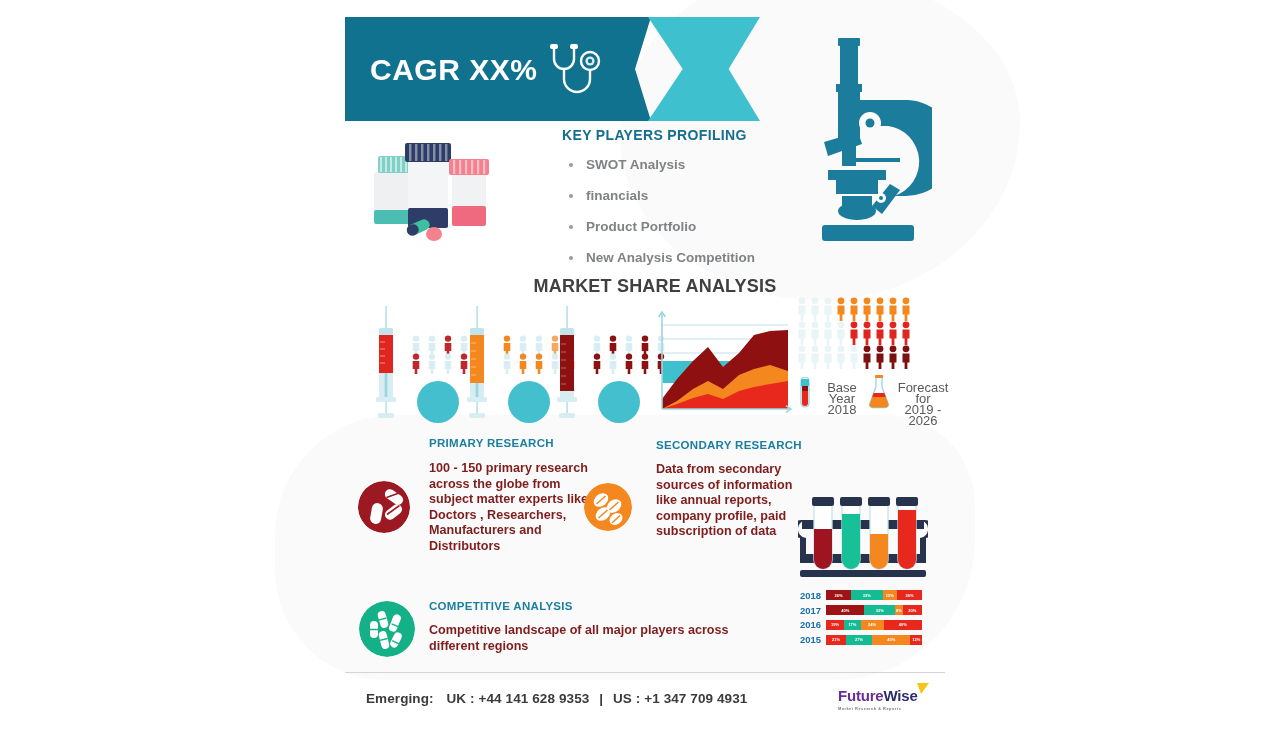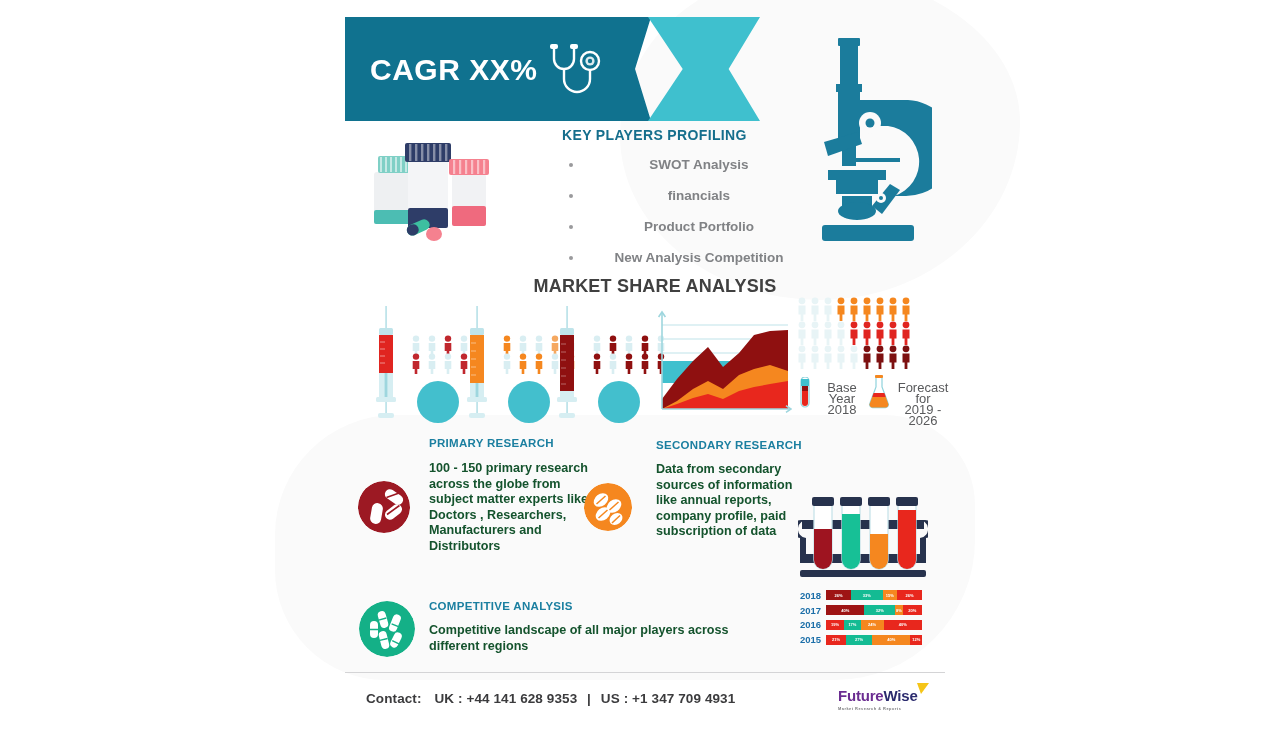--- a/index.html
+++ b/index.html
@@ -29,21 +29,21 @@
   
   .stetho{position:absolute;left:195px;top:22px;width:72px;height:72px;}
 
   
   .bottles{position:absolute;left:368px;top:138px;width:130px;height:110px;}
 
   
   .kp{position:absolute;left:562px;top:127px;width:250px;}
   .kp-title{color:#156e8c;font-size:14px;font-weight:bold;letter-spacing:.35px;}
   .kp-list{list-style:none;margin:14px 0 0 0;padding:0;}
-  .kp-list li{position:relative;padding-left:24px;margin-bottom:16px;color:#808285;font-size:13.5px;font-weight:bold;text-align:center;}
+  .kp-list li{position:relative;padding-left:24px;margin-bottom:16px;color:#808285;font-size:13.5px;font-weight:bold;}
   .kp-list li .dot{position:absolute;left:7px;top:6px;width:4px;height:4px;border-radius:50%;background:#9a9a9c;}
 
   
   .micro{position:absolute;left:812px;top:20px;width:120px;height:230px;}
 
   
   .ms-title{position:absolute;left:525px;top:276px;width:260px;text-align:center;
     color:#404040;font-size:18px;font-weight:bold;letter-spacing:.2px;}
 
   .syr-group{position:absolute;top:306px;}
@@ -56,21 +56,21 @@
 
   
   .pmatrix{position:absolute;left:797px;top:297px;width:120px;height:72px;}
 
   
   .legend{position:absolute;left:798px;top:373px;width:150px;height:40px;}
   .legend-txt{position:absolute;font-size:13px;color:#58595b;line-height:11px;text-align:center;}
 
   
   .rs-title{position:absolute;color:#1b7fa0;font-size:11.5px;font-weight:bold;letter-spacing:.3px;}
-  .rs-body{position:absolute;color:#14532d;font-size:12.6px;font-weight:bold;line-height:15.6px;}
+  .rs-body{position:absolute;color:#7f1d1d;font-size:12.6px;font-weight:bold;line-height:15.6px;}
   .rs-icon{position:absolute;border-radius:50%;}
 
   
   .tubes{position:absolute;left:798px;top:492px;width:130px;height:88px;}
 
   
   .bars{position:absolute;left:800px;top:589px;width:125px;}
   .bar-row{display:flex;align-items:center;height:12.5px;margin-bottom:2.3px;}
   .bar-year{width:26px;color:#1b6ea8;font-size:9.5px;font-weight:bold;text-align:left;}
   .bar-track{display:flex;height:10px;width:96px;overflow:hidden;}
@@ -736,21 +736,21 @@
         <span class="bar-seg" style="width:21%;background:#e8271d;">21%</span>
         <span class="bar-seg" style="width:27%;background:#14bb93;">27%</span>
         <span class="bar-seg" style="width:40%;background:#f5871f;">40%</span>
         <span class="bar-seg" style="width:12%;background:#e8271d;">12%</span>
       </span>
     </div>
   </div>
 
   <div class="divider"></div>
   <div class="contact">
-    <span class="lbl">Contact:</span>
+    <span class="lbl">Emerging:</span>
     <span>UK : +44 141 628 9353</span>
     <span style="margin:0 6px;">|</span>
     <span>US : +1 347 709 4931</span>
   </div>
 
   <div class="logo">
     <div style="position:relative;">
       <span class="logo-main" style="color:#6b2d91;">Future</span><span class="logo-main" style="color:#2b2b6e;">Wise</span>
       <svg style="position:absolute;left:78px;top:-5px;width:14px;height:14px;" viewBox="0 0 14 14">
         <path d="M1 1 L13 1 L5 12 Z" fill="#f5c518"></path>

